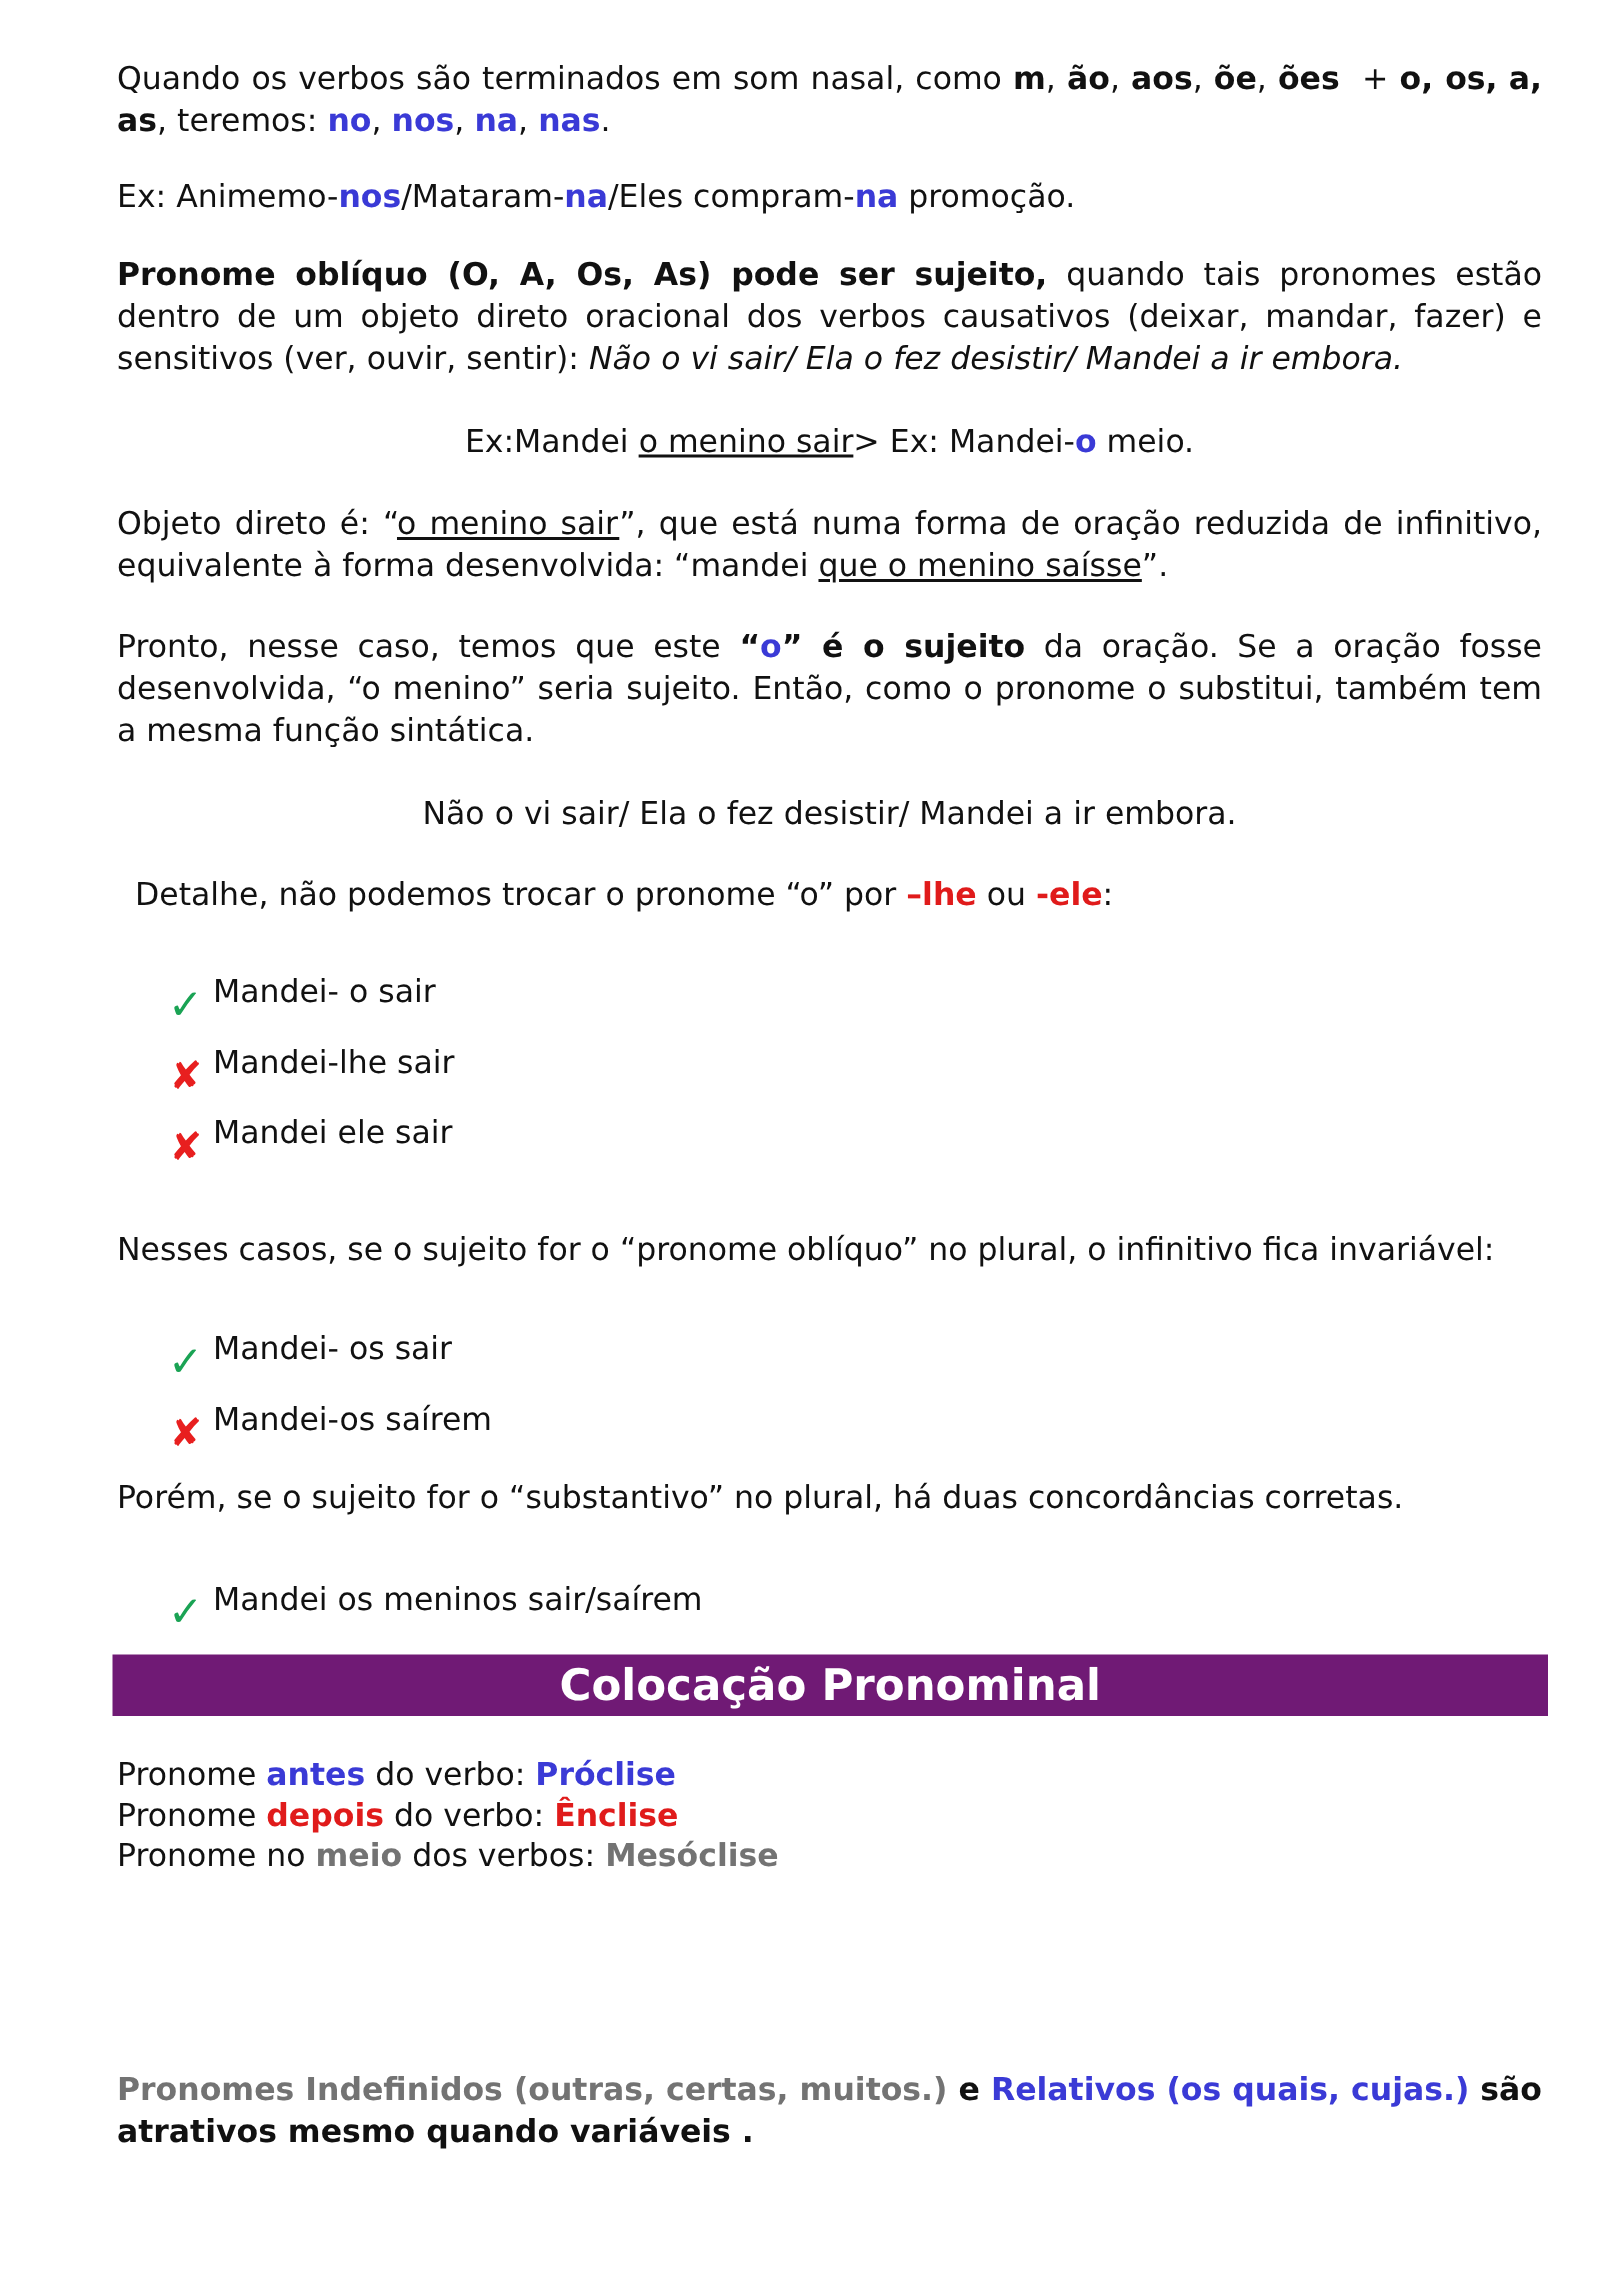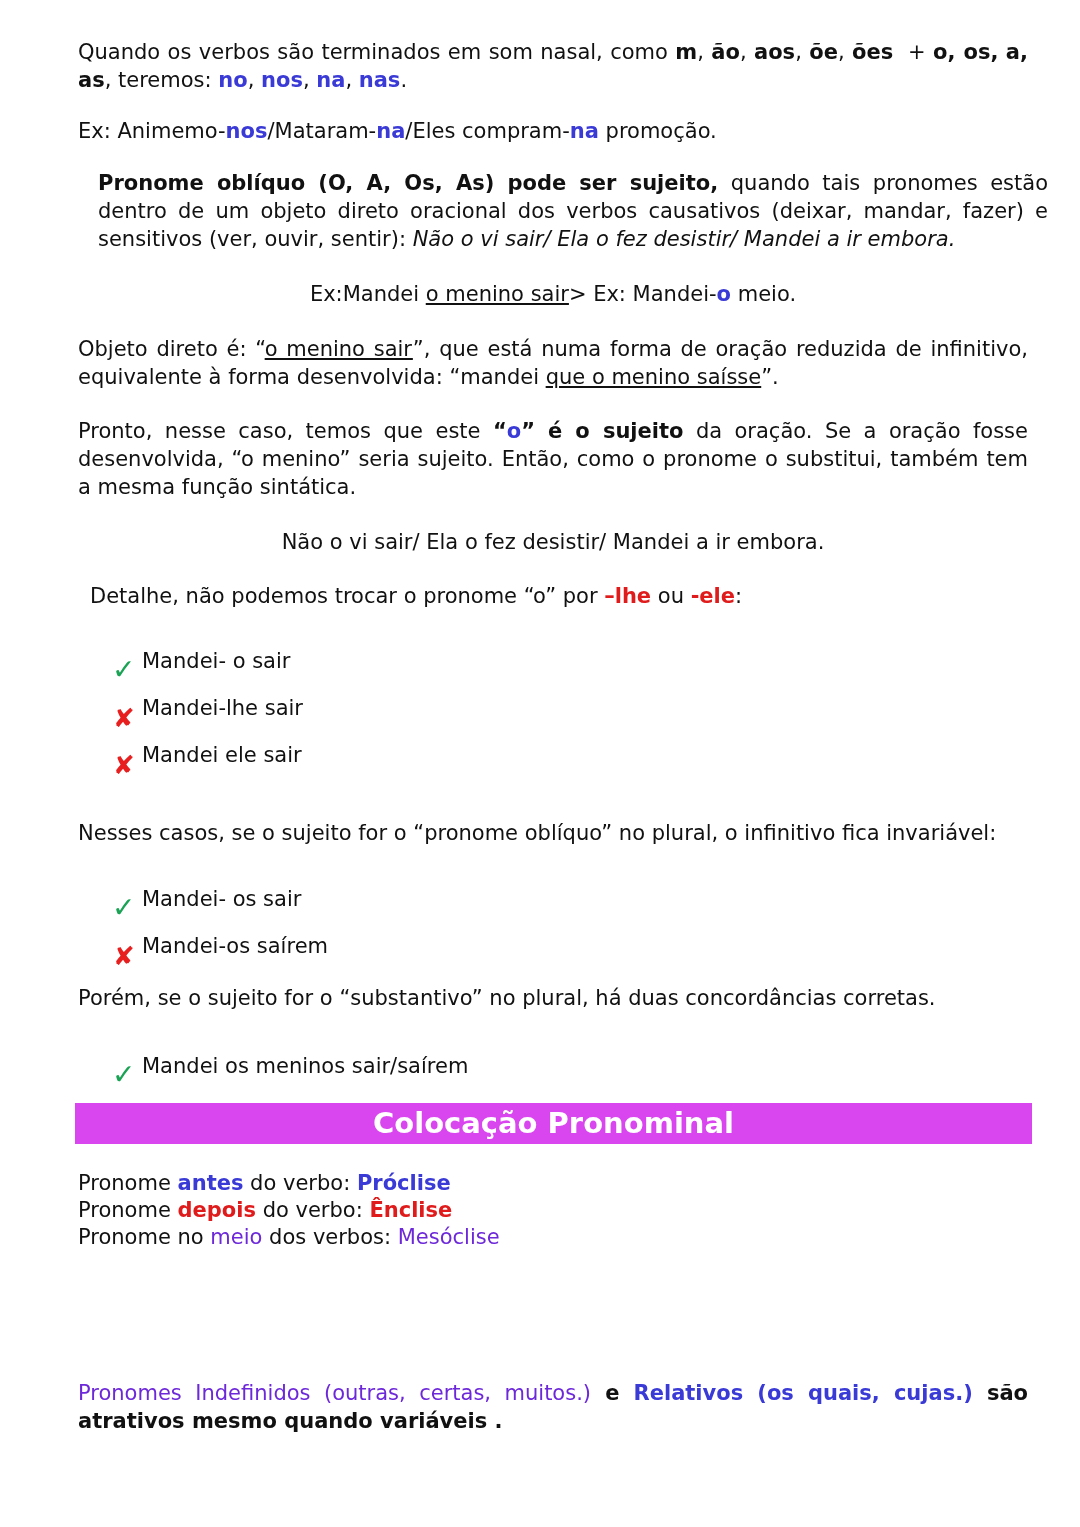--- a/index.html
+++ b/index.html
@@ -8,49 +8,49 @@
     font-family: "DejaVu Sans", "Liberation Sans", sans-serif;
     font-size: 21px; color: #111111;
   }
   .page { position: absolute; left: 0; top: 0; width: 1080px; height: 1209px; }
   .p { position: absolute; left: 78px; width: 950px; line-height: 28px; margin: 0; }
   .justify { text-align: justify; text-align-last: left; }
   .center { text-align: center; }
   b, .b { font-weight: bold; }
   .blue { color: #3a3ad6; font-weight: bold; }
   .red { color: #e01b1b; font-weight: bold; }
-  .green { color: #6d28d9; font-weight: normal; }
+  .green { color: #737373; font-weight: bold; }
   .u { text-decoration: underline; margin-top: 34px; }
   .i { font-style: italic; }
   .item { position: absolute; left: 112px; height: 32px; line-height: 32px; white-space: nowrap; }
   .item .mark { display: inline-block; width: 30px; position: relative; }
   .check { color: #1aa354; font-size: 28px; font-weight: bold; position: absolute; left: 0; top: -14px; }
   .cross { color: #e81f1f; font-size: 26px; font-weight: bold; position: absolute; left: 1px; top: -13px; }
   .item .txt { padding-left: 0; margin-top: 36px; }
   .banner {
     position: absolute; left: 75px; top: 1103px; width: 957px; height: 41px;
-    background: #d946ef; color: #ffffff; font-weight: bold; font-size: 29px;
+    background: #701a75; color: #ffffff; font-weight: bold; font-size: 29px;
     text-align: center; line-height: 40px;
   }
 </style>
 </head>
 <body>
 
 <div class="page">
 
   <p class="p justify" style="top:38px;">
     <span>Quando os verbos são terminados em som nasal, como </span><b>m</b>, <b>ão</b>, <b>aos</b>, <b>õe</b>, <b>ões</b><span style="white-space:pre">  + </span><b>o, os,</b>
     <b>a, as</b><span>, teremos: </span><span class="blue">no</span>, <span class="blue">nos</span>, <span class="blue">na</span>, <span class="blue">nas</span>.
   </p>
 
   <p class="p" style="top:117px;">
     <span>Ex: Animemo-</span><span class="blue">nos</span><span>/Mataram-</span><span class="blue">na</span><span>/Eles compram-</span><span class="blue">na</span><span> promoção.</span>
   </p>
 
-  <p class="p justify" style="top:169px;margin-left:20px;">
+  <p class="p justify" style="top:169px;">
     <b>Pronome oblíquo (O, A, Os, As) pode ser sujeito,</b><span> quando tais pronomes estão dentro de um objeto direto oracional dos verbos causativos (deixar, mandar, fazer) e sensitivos (ver, ouvir, sentir): </span><span class="i">Não o vi sair/ Ela o fez desistir/ Mandei a ir embora.</span>
   </p>
 
   <p class="p center" style="top:280px;">
     <span>Ex:Mandei </span><span class="u">o menino sair</span><span>&gt; Ex: Mandei-</span><span class="blue">o</span><span> meio.</span>
   </p>
 
   <p class="p justify" style="top:335px;">
     <span>Objeto direto é: “</span><span class="u">o menino sair</span><span>”, que está numa forma de oração reduzida de infinitivo, equivalente à forma desenvolvida: “mandei </span><span class="u">que o menino saísse</span><span>”.</span>
   </p>

